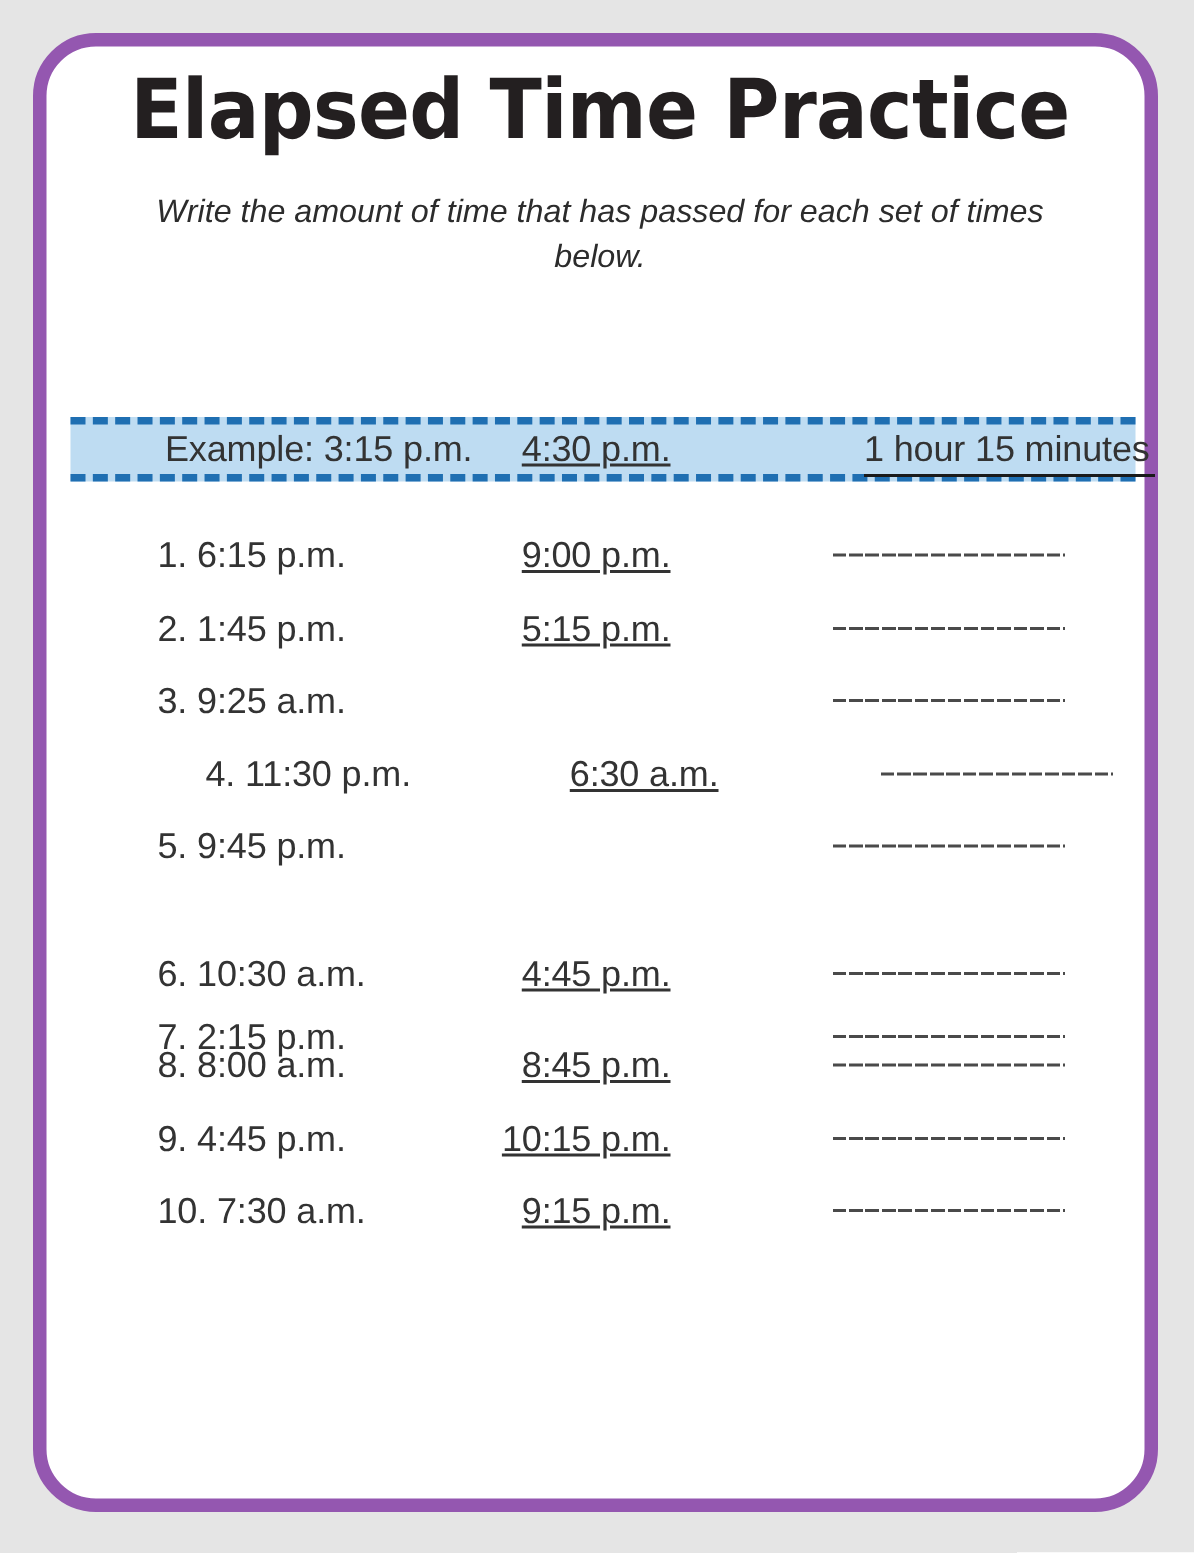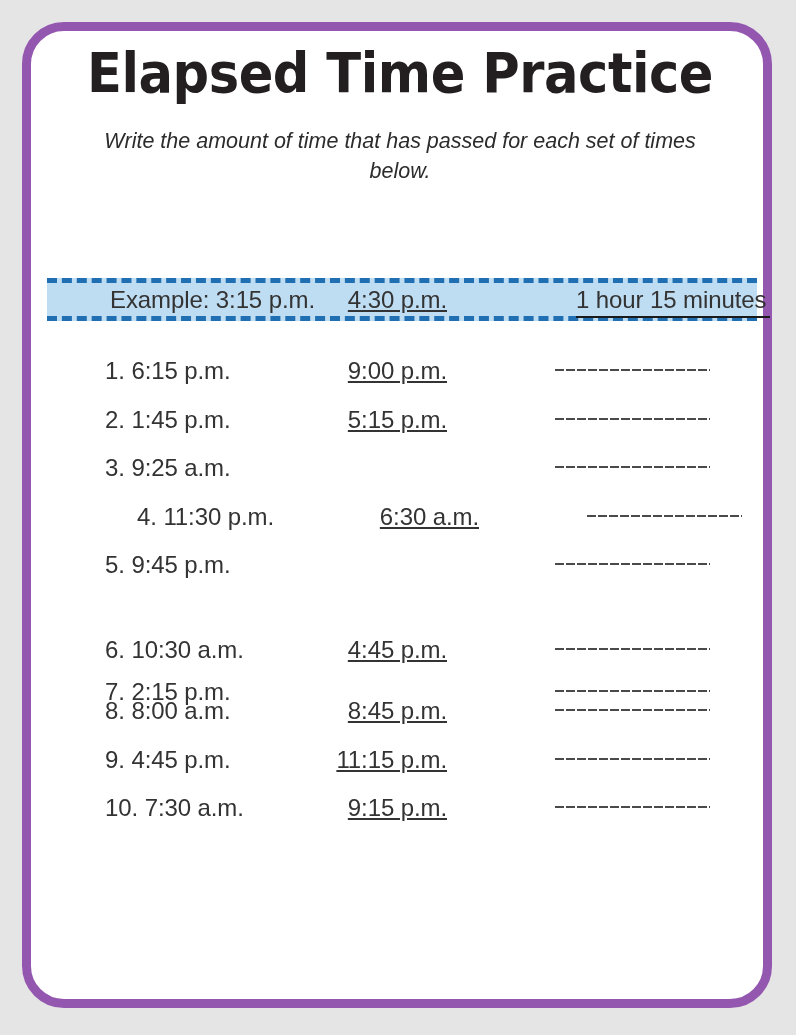--- a/index.html
+++ b/index.html
@@ -231,21 +231,21 @@
       </div>
       <div class="row" style="top: 696.2px;">
         <span class="col-start cell-text">8. 8:00 a.m.</span>
         <span class="col-end cell-text">8:45 p.m.</span>
         <span class="col-answer cell-text">
           <span class="answer-blank"></span>
         </span>
       </div>
       <div class="row" style="top: 744.8px;">
         <span class="col-start cell-text">9. 4:45 p.m.</span>
-        <span class="col-end cell-text">11:15 p.m.</span>
+        <span class="col-end cell-text">10:15 p.m.</span>
         <span class="col-answer cell-text">
           <span class="answer-blank"></span>
         </span>
       </div>
       <div class="row" style="top: 793.4px;">
         <span class="col-start cell-text">10. 7:30 a.m.</span>
         <span class="col-end cell-text">9:15 p.m.</span>
         <span class="col-answer cell-text">
           <span class="answer-blank"></span>
         </span>

